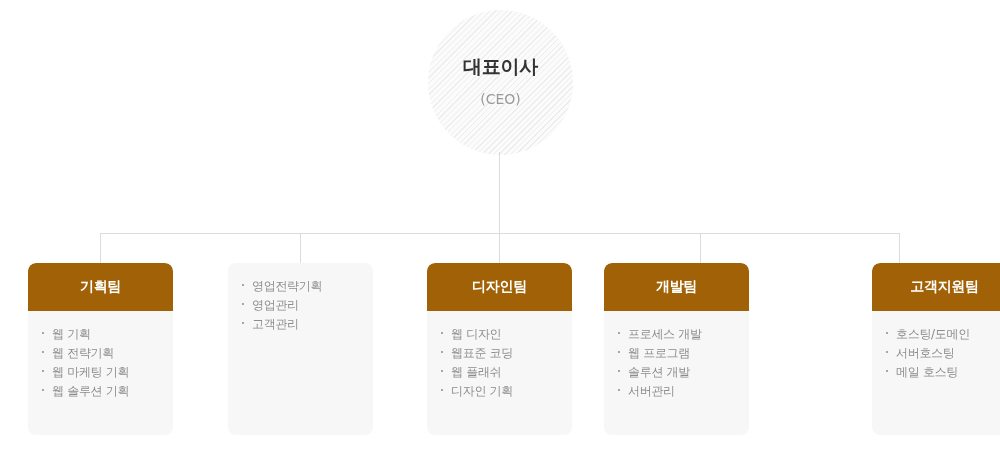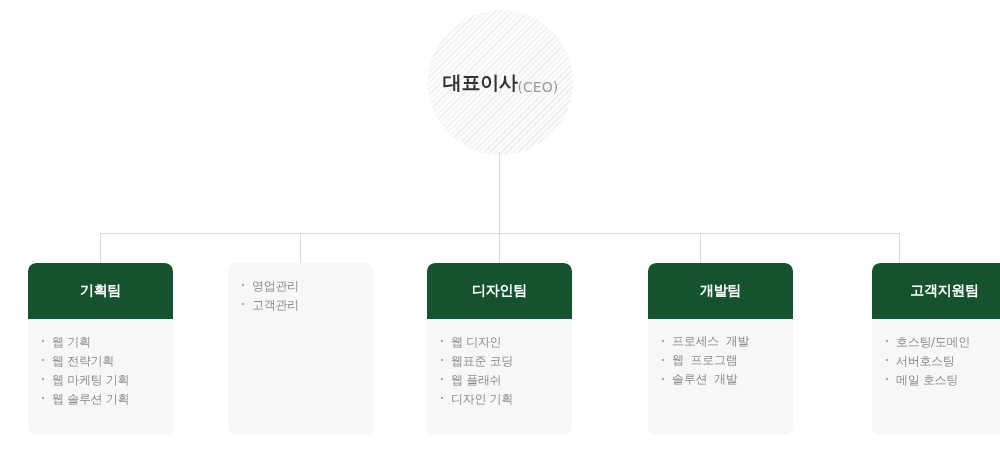--- a/index.html
+++ b/index.html
@@ -30,20 +30,21 @@
     border-radius: 50%;
     background-color: #fbfbfb;
     background-image: repeating-linear-gradient(
       135deg,
       rgba(0,0,0,0.055) 0px,
       rgba(0,0,0,0.055) 1px,
       rgba(0,0,0,0) 1px,
       rgba(0,0,0,0) 4px
     );
     display: flex;
+    flex-direction: column;
     align-items: center;
     justify-content: center;
   }
   .ceo-title {
     font-size: 19px;
     font-weight: bold;
     color: #333333;
     line-height: 1.25;
     letter-spacing: -0.3px;
   }
@@ -96,26 +97,26 @@
     width: 145px;
     height: 172px;
     border-radius: 8px;
     background: #f7f7f7;
     overflow: hidden;
     box-sizing: border-box;
   }
   .box-1 { left: 28px; }
   .box-2 { left: 228px; }
   .box-3 { left: 427px; }
-  .box-4 { left: 648px; font-family: Liberation Mono, monospace; }
+  .box-4 { left: 604px; }
   .box-5 { left: 872px; }
 
   .dept-header {
-    height: 56px;
-    background: #14532d;
+    height: 48px;
+    background: #a16207;
     border-radius: 8px 8px 0 0;
     display: flex;
     align-items: center;
     justify-content: center;
   }
   .dept-header-label {
     color: #ffffff;
     font-size: 14px;
     font-weight: bold;
     letter-spacing: -0.3px;
@@ -172,20 +173,21 @@
       <ul class="dept-list">
         <li>웹 기획</li>
         <li>웹 전략기획</li>
         <li>웹 마케팅 기획</li>
         <li>웹 솔루션 기획</li>
       </ul>
     </div>
 
     <div class="dept-box box-2">
       <ul class="dept-list">
+        <li>영업전략기획</li>
         <li>영업관리</li>
         <li>고객관리</li>
       </ul>
     </div>
 
     <div class="dept-box box-3">
       <div class="dept-header">
         <span class="dept-header-label">디자인팀</span>
       </div>
       <ul class="dept-list">
@@ -197,20 +199,21 @@
     </div>
 
     <div class="dept-box box-4">
       <div class="dept-header">
         <span class="dept-header-label">개발팀</span>
       </div>
       <ul class="dept-list">
         <li>프로세스 개발</li>
         <li>웹 프로그램</li>
         <li>솔루션 개발</li>
+        <li>서버관리</li>
       </ul>
     </div>
 
     <div class="dept-box box-5">
       <div class="dept-header">
         <span class="dept-header-label">고객지원팀</span>
       </div>
       <ul class="dept-list">
         <li>호스팅/도메인</li>
         <li>서버호스팅</li>

